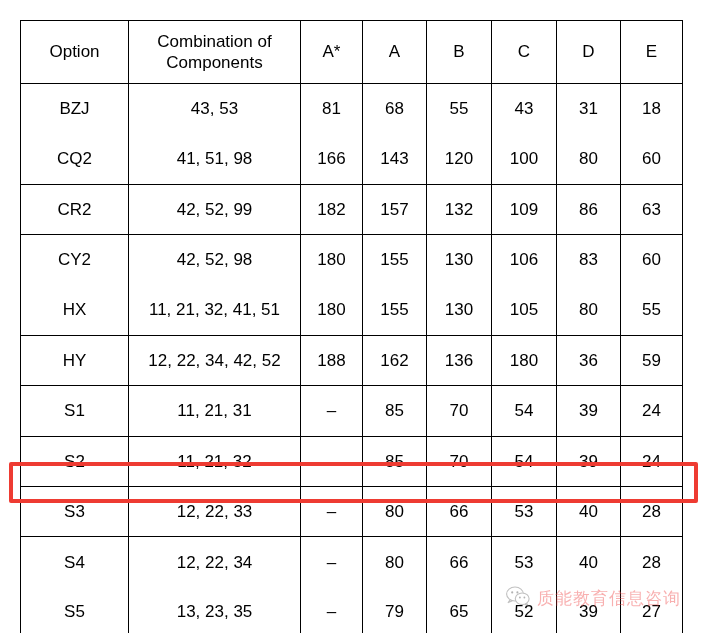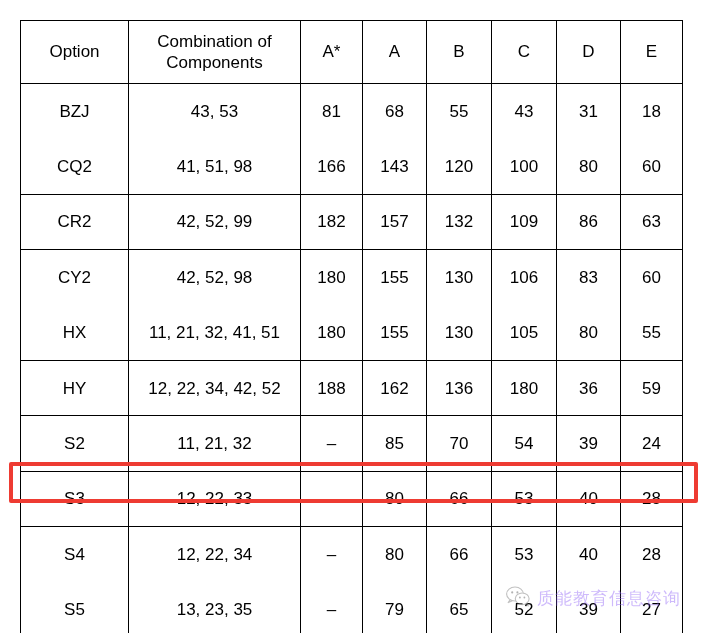--- a/index.html
+++ b/index.html
@@ -81,21 +81,21 @@
     position: absolute;
     display: flex;
     align-items: center;
     gap: 7px;
     opacity: 0.42;
     pointer-events: none;
     user-select: none;
   }
   #watermark .wm-text {
     font-size: 17px;
-    color: #8b5cf6;
+    color: #ef4444;
     letter-spacing: 1px;
     white-space: nowrap;
   }
   #watermark .wm-logo { flex: 0 0 auto; }
 </style>
 </head>
 <body>
 
 <div id="table-wrap">
   <table class="spec-table">
@@ -175,20 +175,30 @@
         <tr class="rule-top">
           <td>HY</td>
           <td>12, 22, 34, 42, 52</td>
           <td>188</td>
           <td>162</td>
           <td>136</td>
           <td>180</td>
           <td>36</td>
           <td>59</td>
         </tr>
+        <tr class="rule-top highlighted-row">
+          <td>S1</td>
+          <td>11, 21, 31</td>
+          <td>–</td>
+          <td>85</td>
+          <td>70</td>
+          <td>54</td>
+          <td>39</td>
+          <td>24</td>
+        </tr>
         <tr class="rule-top">
           <td>S2</td>
           <td>11, 21, 32</td>
           <td>–</td>
           <td>85</td>
           <td>70</td>
           <td>54</td>
           <td>39</td>
           <td>24</td>
         </tr>

